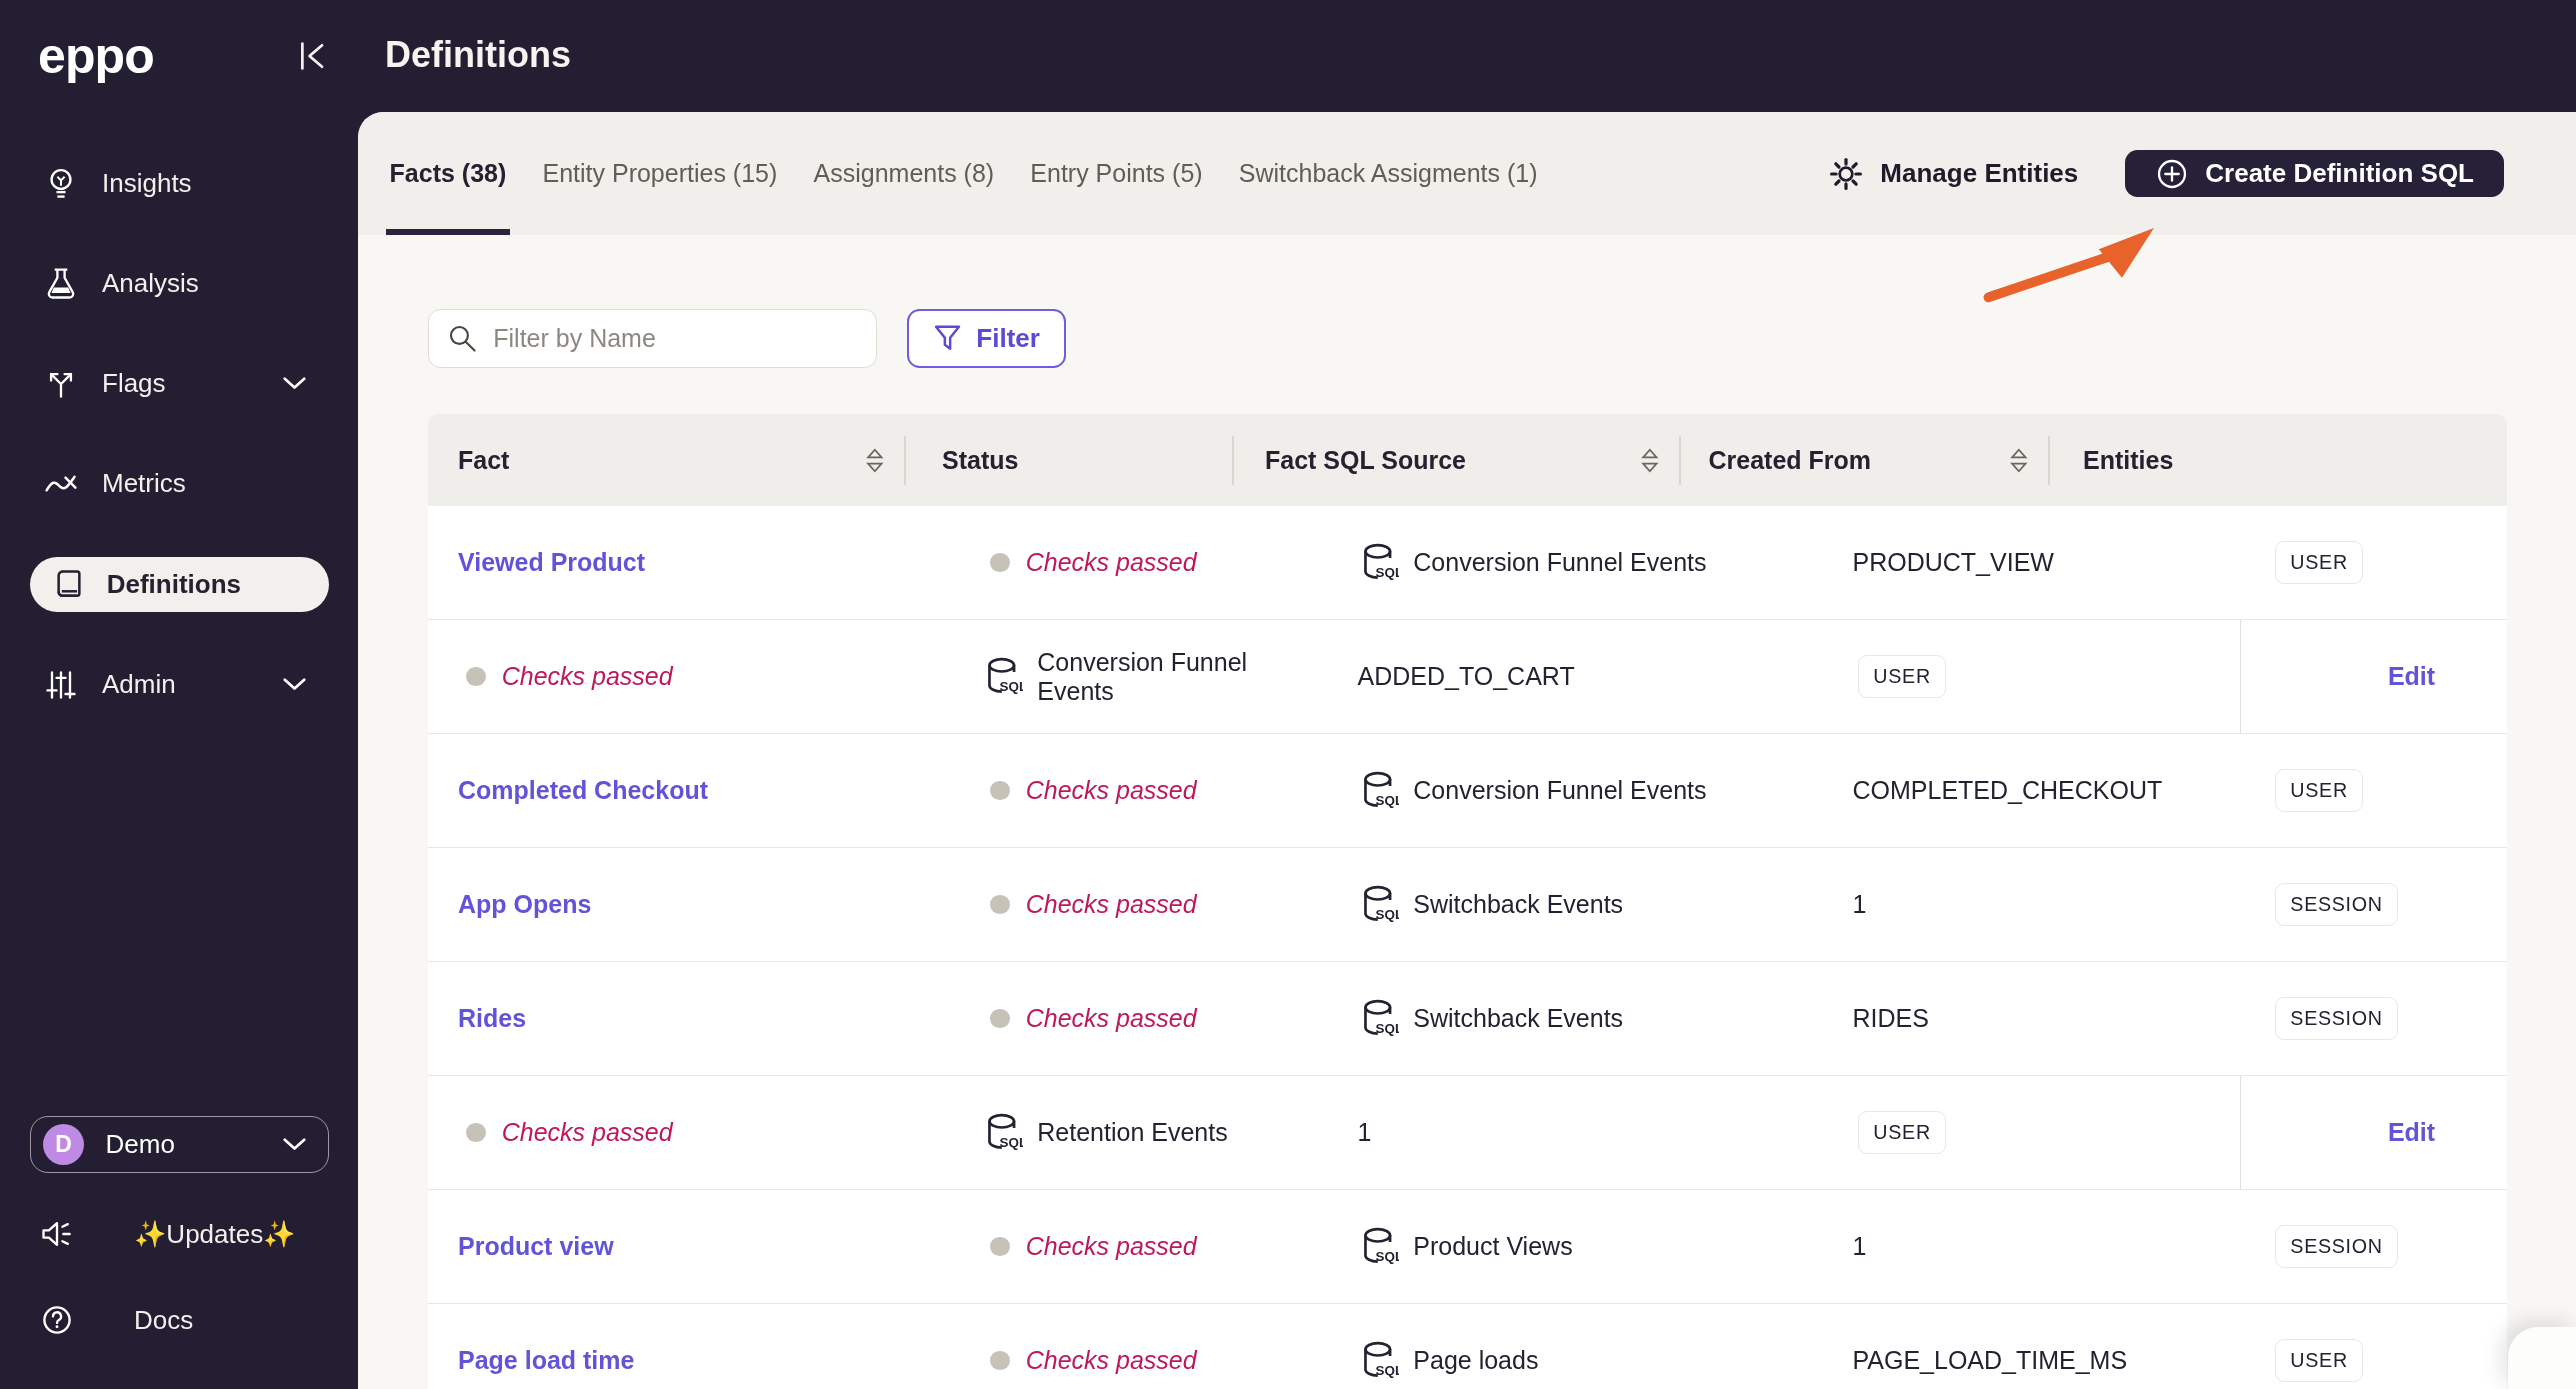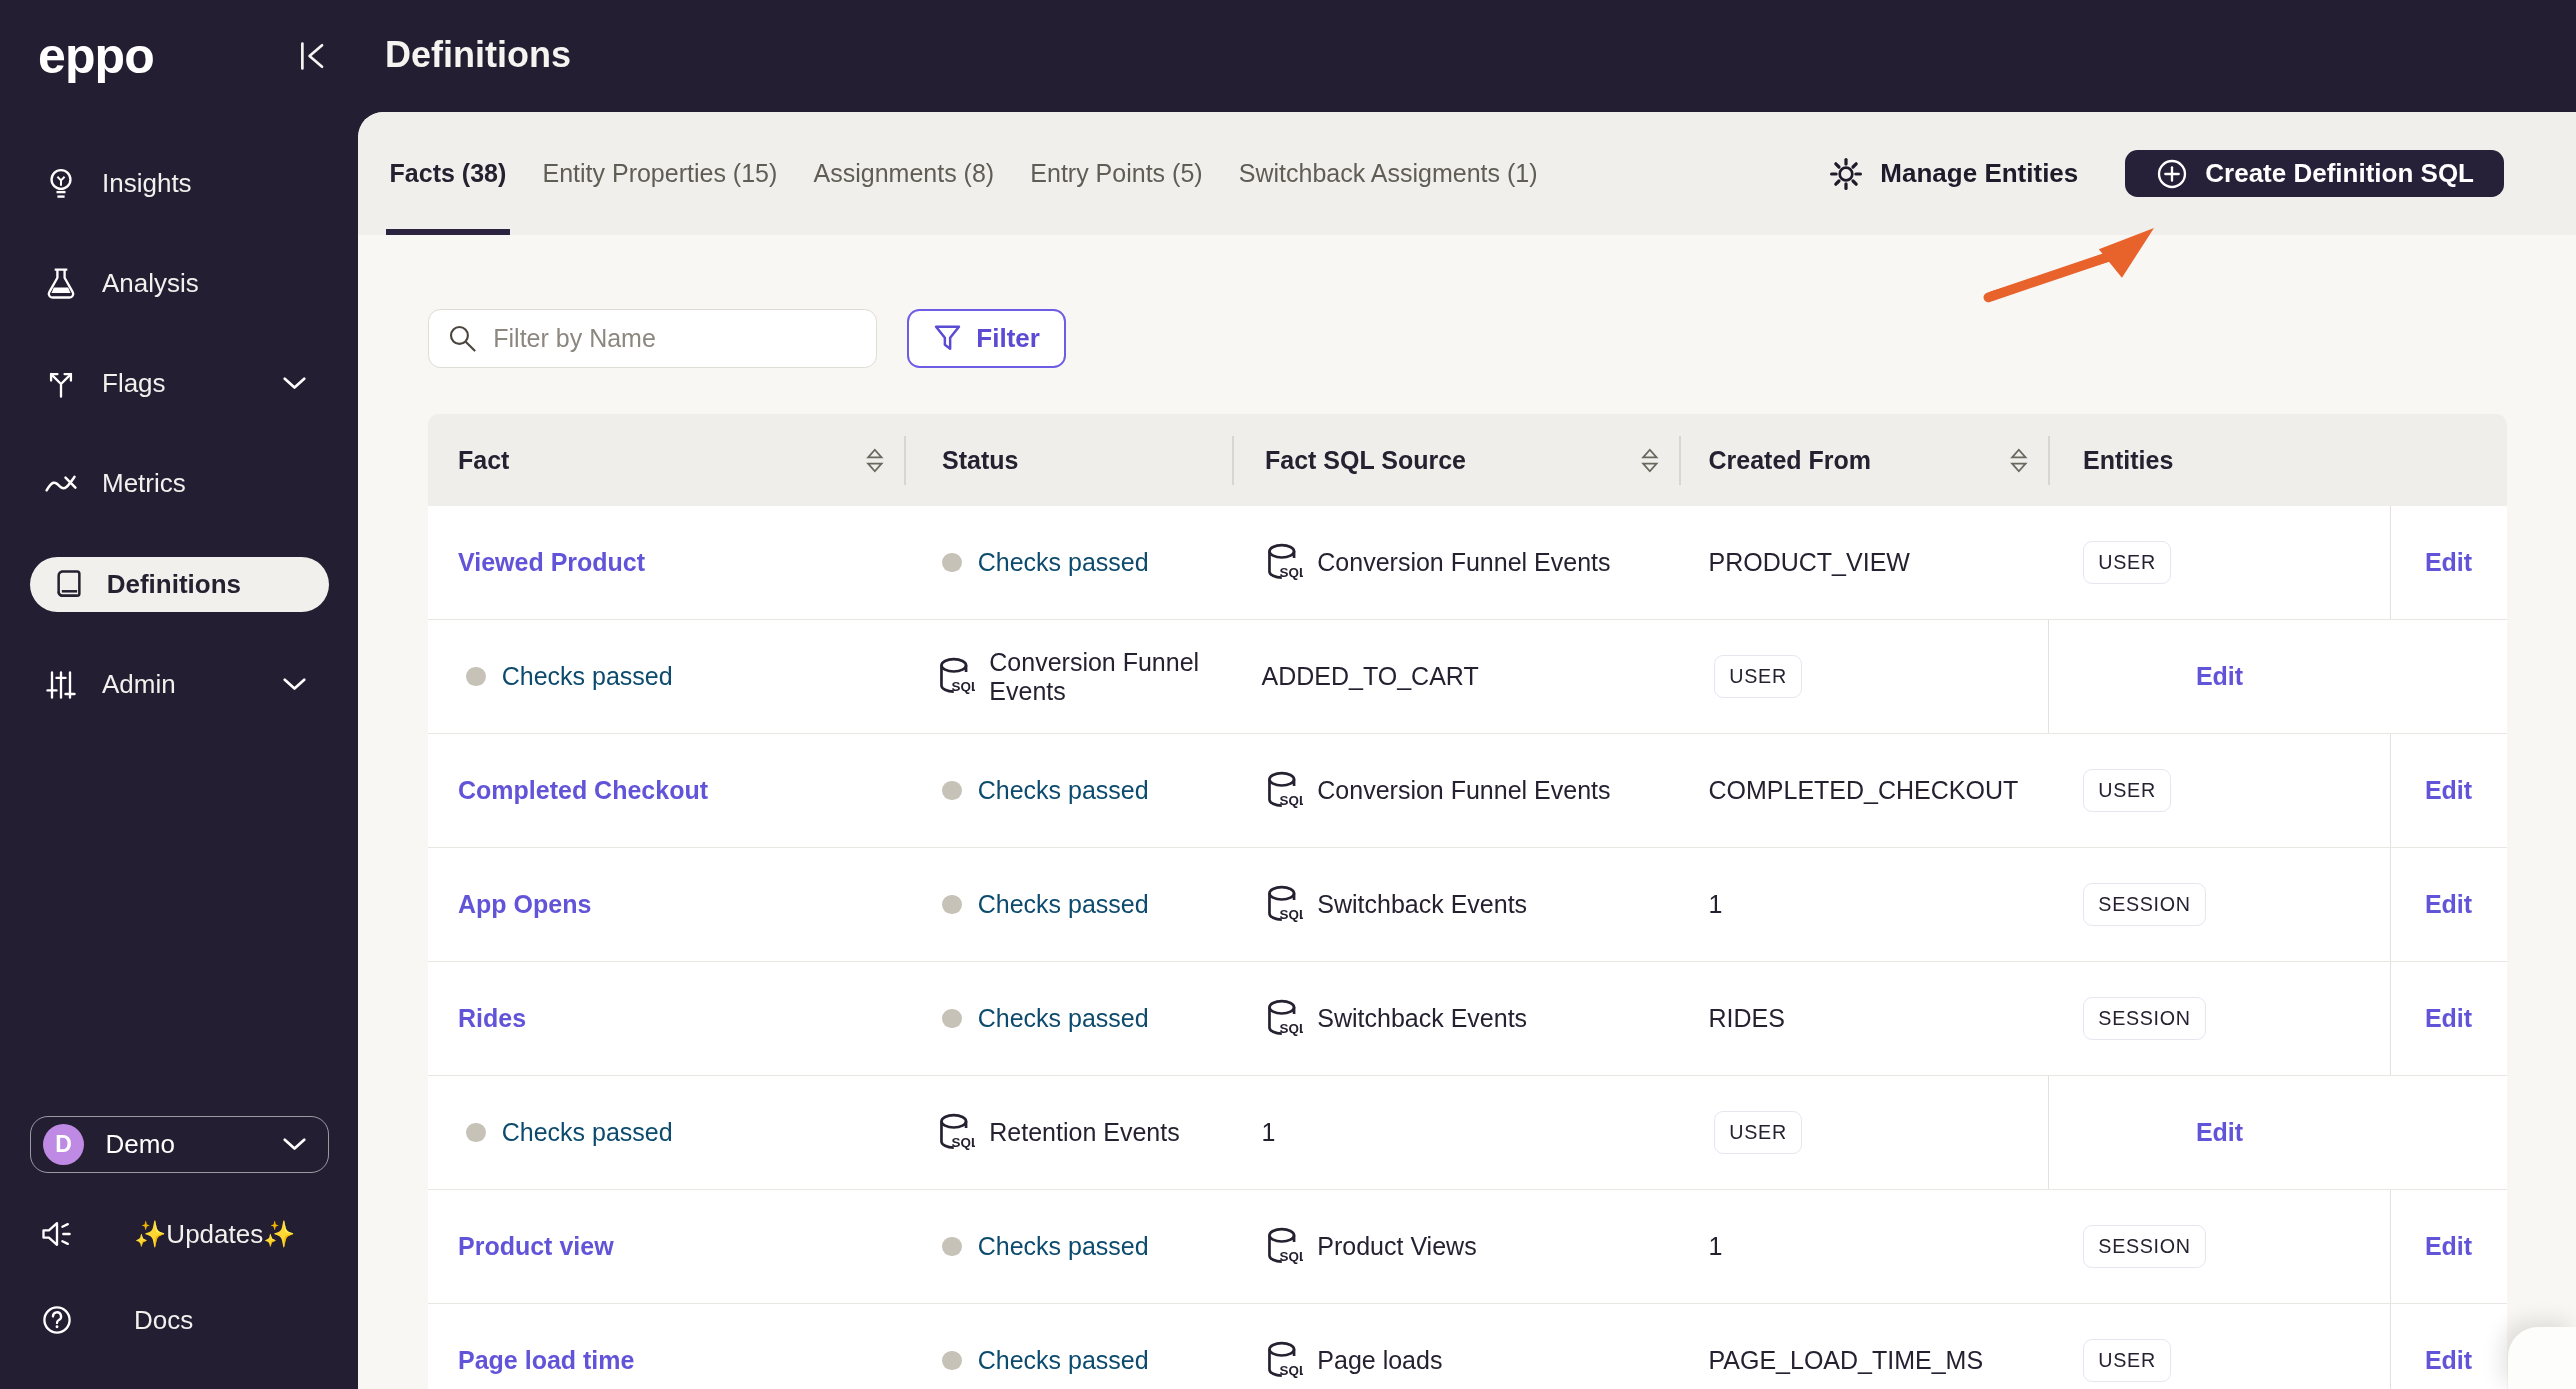--- a/index.html
+++ b/index.html
@@ -76,26 +76,26 @@
   .th { position:relative; display:flex; align-items:center; font-size:25px; font-weight:600; color:#262130; }
   .th .sort { width:19.7px; height:27px; margin-left:auto; margin-right:19.7px; cursor:pointer; }
   .th.sep::before { content:""; position:absolute; left:0; top:21.5px; bottom:21.5px; width:1.8px; background:#d8d6cf; }
   .c-fact   { padding-left:30px; }
   .c-status { padding-left:38px; }
   .c-source { padding-left:33px; }
   .c-created{ padding-left:29.5px; }
   .c-entities{ padding-left:35px; }
   .c-edit   { justify-content:center; padding-left:0; }
 
-  .trow { height:114px; background:#ffffff; border-bottom:1.8px solid #e9e7e1; }
+  .trow { height:114px; background:#ffffff; border-bottom:1.8px solid #e9e7e1;gap:48px; }
   .trow .cell { display:flex; align-items:center; }
   .trow .c-edit { border-left:1.8px solid #e3e1db; }
   .fact-link { color:#6254d8; font-size:25px; font-weight:700; text-decoration:none; cursor:pointer; }
   .dot { width:19.7px; height:19.7px; border-radius:50%; background:#c7c2b8; margin-right:16px; flex:0 0 auto; }
-  .status-text { font-size:25px; color:#0c4a6e; }
+  .status-text { font-size:25px; color:#be185d;font-style:italic; }
   .sql-icon { width:38px; height:41px; margin-right:14.3px; flex:0 0 auto; }
   .source-text { font-size:25px; color:#262130; cursor:pointer; }
   .created-text { font-size:25px; color:#262130; }
   .badge { background:#ffffff; border:1.8px solid #e7e5f0; border-radius:9px; padding:9px 14.3px;
     font-size:19.7px; letter-spacing:0.7px; color:#262130; }
   .edit-link { color:#6254d8; font-size:25px; font-weight:700; text-decoration:none; cursor:pointer; }
 
   .floating-widget { position:absolute; right:0; bottom:0; width:68px; height:63px; background:#fdfdfc;
     border-top-left-radius:30px; box-shadow:-7.2px -7.2px 19.7px rgba(0,0,0,0.10); }
 </style>

